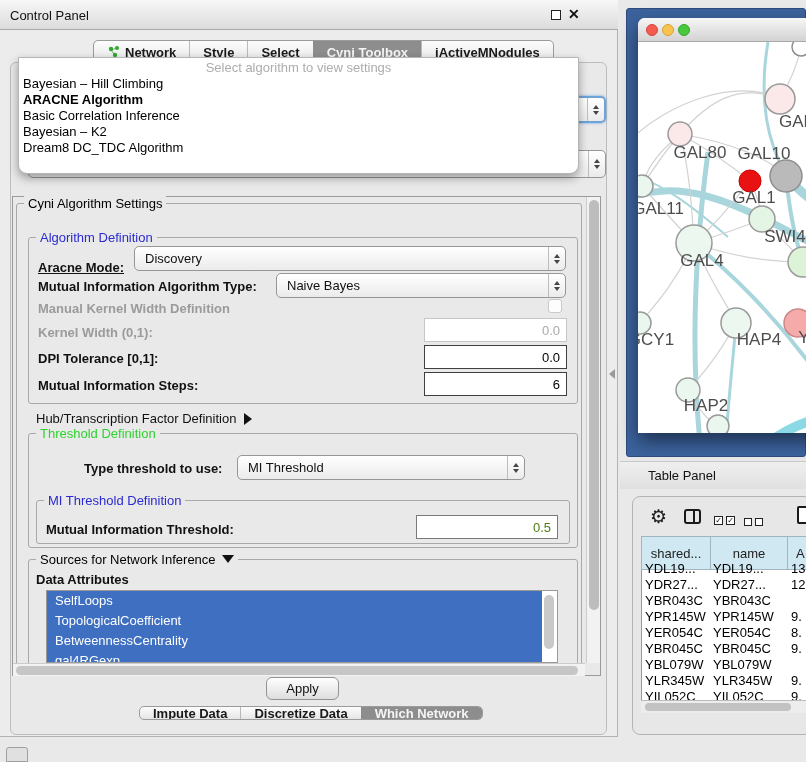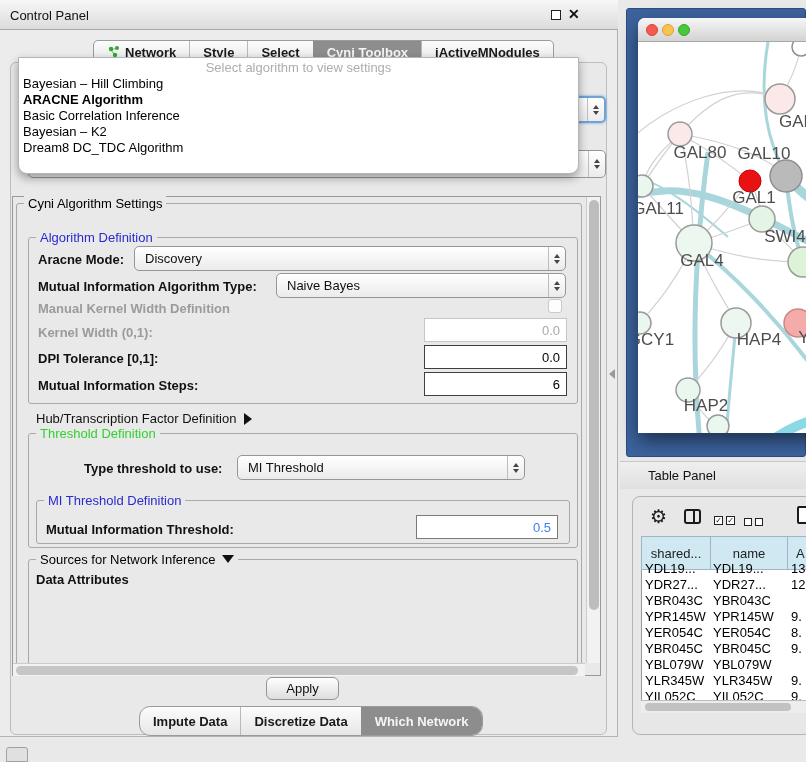--- a/index.html
+++ b/index.html
@@ -39,21 +39,21 @@
          padding-left:10px;height:25px;}
   .stepper{position:absolute;right:0;top:0;bottom:0;width:17px;border-left:1px solid #bdbdbd;
            display:flex;flex-direction:column;align-items:center;justify-content:center;gap:2px;}
   .stepper i{width:0;height:0;border-left:3.5px solid transparent;border-right:3.5px solid transparent;}
   .stepper .up{border-bottom:4px solid #454545;}
   .stepper .dn{border-top:4px solid #454545;}
   .field{position:absolute;background:#fff;font-size:13px;display:flex;align-items:center;
          justify-content:flex-end;padding-right:6px;height:24px;}
   .fd-strong{border:1.5px solid #3f3f3f;color:#000;}
   .fd-dim{border:1px solid #c6c6c6;color:#a8a8a8;}
-  .fd-norm{border:1px solid #7a7a7a;color:#3b82f6;padding-left:8px;}
+  .fd-norm{border:1px solid #7a7a7a;color:#4d7c0f;padding-left:8px;}
   .grp{position:absolute;border:1px solid #a9a9a9;border-radius:3px;}
   .legend{position:absolute;font-size:13px;background:#e9e9e9;padding:0 4px;white-space:nowrap;z-index:3;}
   .tri-r{display:inline-block;width:0;height:0;border-top:6px solid transparent;
          border-bottom:6px solid transparent;border-left:8px solid #111;margin-left:8px;vertical-align:-2px;}
   .tri-d{display:inline-block;width:0;height:0;border-left:6px solid transparent;
          border-right:6px solid transparent;border-top:8px solid #111;margin-left:6px;vertical-align:1px;}
   .checkbox{position:absolute;width:14px;height:14px;border:1px solid #c9c9c9;border-radius:3px;background:#fdfdfd;}
   
   .attr-list{left:46px;top:590px;width:512px;height:73px;background:#fff;border:1px solid #9a9a9a;
              overflow:hidden;z-index:1;}
@@ -164,21 +164,21 @@
   </div>
 
   <div class="abs" style="left:12px;top:196px;width:589px;height:480px;border:1px solid #9a9a9a;background:#e9e9e9;"></div>
 
   <div class="grp" style="left:16px;top:203px;width:566px;height:470px;"></div>
   <div class="legend" style="left:24px;top:196px;">Cyni Algorithm Settings</div>
 
   <div class="grp" style="left:28px;top:237px;width:550px;height:167px;"></div>
   <div class="legend" style="left:36px;top:230px;color:#2a2ad0;">Algorithm Definition</div>
 
-  <div class="lb bold" style="left:38px;top:252px;">Aracne Mode:</div>
+  <div class="lb bold" style="left:38px;top:260px;text-decoration:underline;">Aracne Mode:</div>
   <div class="combo" style="left:134px;top:246px;width:432px;">
     <span>Discovery</span>
     <span class="stepper">
         <i class="up"></i>
         <i class="dn"></i>
       </span>
   </div>
 
   <div class="lb bold" style="left:38px;top:279px;">Mutual Information Algorithm Type:</div>
   <div class="combo" style="left:276px;top:273px;width:290px;">
@@ -221,31 +221,40 @@
   <div class="legend" style="left:44px;top:493px;color:#2a2ad0;">MI Threshold Definition</div>
   <div class="lb bold" style="left:46px;top:522px;">Mutual Information Threshold:</div>
   <div class="field fd-norm" style="left:416px;top:515px;width:142px;">0.5</div>
 
   <div class="grp" style="left:28px;top:559px;width:550px;height:115px;"></div>
   <div class="legend" style="left:36px;top:552px;">
     <span>Sources for Network Inference</span><span class="tri-d"></span>
   </div>
   <div class="lb bold" style="left:36px;top:572px;">Data Attributes</div>
 
+  <div class="abs attr-list">
+    <div class="attr-row">SelfLoops</div>
+    <div class="attr-row">TopologicalCoefficient</div>
+    <div class="attr-row">BetweennessCentrality</div>
+    <div class="attr-row">gal4RGexp</div>
+    <div class="attr-sb">
+      <div class="attr-thumb"></div>
+    </div>
+  </div>
 
   <div class="abs sbv">
     <div class="sbv-thumb"></div>
   </div>
   <div class="abs sbh">
     <div class="sbh-thumb"></div>
   </div>
 
   <div class="btn" style="left:266px;top:677px;width:73px;height:23px;">Apply</div>
 
-  <div class="tabgroup" style="left:139px;top:706px;height:30px;border-radius:11px;">
+  <div class="tabgroup" style="left:139px;top:706px;height:14px;">
     <div class="tab">
         <span>Impute Data</span>
       </div>
     <div class="tab">
         <span>Discretize Data</span>
       </div>
     <div class="tab sel">
         <span>Which Network</span>
       </div>
   </div>

